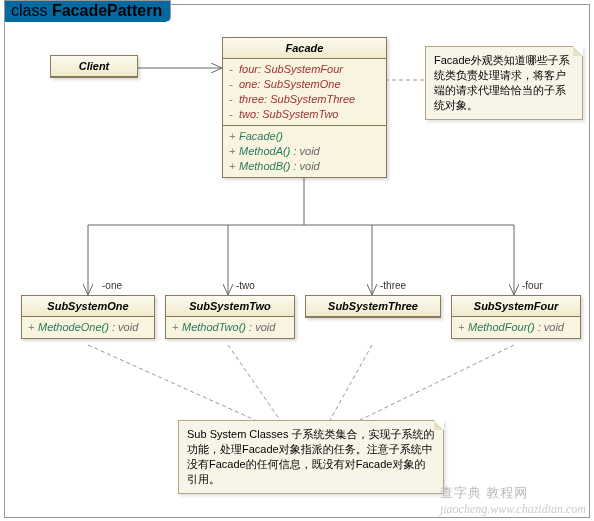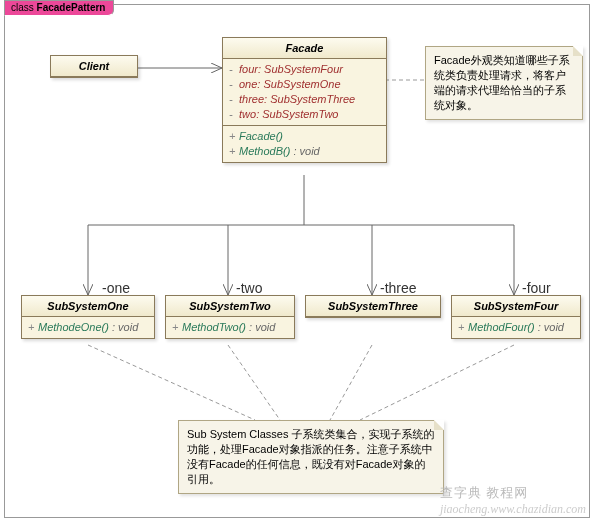--- a/index.html
+++ b/index.html
@@ -1,32 +1,32 @@
 <!DOCTYPE html>
 <html><head>
 <meta charset="utf-8">
 <style>
 body { margin:0; padding:0; font-family:Arial,sans-serif; font-size:11px; background:#fff; }
 .canvas { position:relative; width:594px; height:521px; background:#fff; }
 .frame { position:absolute; left:4px; top:4px; width:584px; height:512px; border:1px solid #999; }
-.frame-tab { position:absolute; left:4px; top:0; background:#ec4899; border:1px solid #999; border-bottom:1px solid #fff; padding:1px 8px 2px 6px; font-size:10px; z-index:2; border-radius:0 0 6px 0; }
+.frame-tab { position:absolute; left:4px; top:0; background:#0369a1; border:1px solid #999; border-bottom:1px solid #fff; padding:1px 8px 2px 6px; font-size:16px; z-index:2; border-radius:0 0 6px 0; }
 .frame-tab b { font-weight:bold; }
 .uml { position:absolute; border:1px solid #8a7a5a; background:#f9f4e0; box-shadow:2px 2px 3px rgba(0,0,0,0.15);font-style:italic; }
 .uml .hdr { text-align:center; font-weight:bold; padding:4px 6px; border-bottom:1px solid #8a7a5a; background:linear-gradient(#fdfbef,#f0e9cc); }
 .uml .sec { border-bottom:1px solid #8a7a5a; padding:3px 6px; }
 .uml .sec:last-child { border-bottom:none; }
 .uml .row { white-space:nowrap; line-height:15px; }
 .vis { display:inline-block; width:10px; color:#888; }
 .attr { color:#a03030; }
 .op { color:#2a7a5a; }
 .ret { color:#666; }
 .note { position:absolute; background:#f7f4e8; border:1px solid #b0a684; padding:6px 8px; font-size:11px; line-height:15px; box-shadow:2px 2px 3px rgba(0,0,0,0.12); }
 .note::after { content:""; position:absolute; right:-1px; top:-1px; width:0; height:0; border-left:10px solid #e6e0c8; border-top:10px solid #fff; }
 .note::before { content:""; position:absolute; right:-1px; top:-1px; width:0; height:0; border-left:10px solid #b0a684; border-top:10px solid transparent; z-index:-1; }
-.role { position:absolute; font-size:14px; color:#333; }
+.role { position:absolute; font-size:10px; color:#333; }
 svg { position:absolute; left:0; top:0; pointer-events:none; }
 .watermark { position:absolute; right:8px; bottom:4px; font-size:13px; color:#bbb; font-family:"SimSun",serif; letter-spacing:1px;margin-left:44px; }
 .watermark .sub { font-size:12px; color:#ccc; letter-spacing:0; display:block; text-align:right;font-style:italic; }
 </style>
 </head>
 <body>
 
 <div class="canvas">
   <div class="frame"></div>
   <div class="frame-tab">
@@ -63,20 +63,21 @@
   <div class="uml" style="left:222px; top:37px; width:163px;">
     <div class="hdr">Facade</div>
     <div class="sec">
       <div class="row"><span class="vis">-</span><span class="attr"><span>four</span>: <span>SubSystemFour</span></span></div>
       <div class="row"><span class="vis">-</span><span class="attr"><span>one</span>: <span>SubSystemOne</span></span></div>
       <div class="row"><span class="vis">-</span><span class="attr"><span>three</span>: <span>SubSystemThree</span></span></div>
       <div class="row"><span class="vis">-</span><span class="attr"><span>two</span>: <span>SubSystemTwo</span></span></div>
     </div>
     <div class="sec">
       <div class="row"><span class="vis">+</span><span class="op">Facade()</span></div>
+      <div class="row"><span class="vis">+</span><span class="op">MethodA()</span><span class="ret"> : </span><span class="ret">void</span></div>
       <div class="row"><span class="vis">+</span><span class="op">MethodB()</span><span class="ret"> : </span><span class="ret">void</span></div>
     </div>
   </div>
 
   <div class="note" style="left:425px; top:46px; width:140px;">Facade外观类知道哪些子系统类负责处理请求，将客户端的请求代理给恰当的子系统对象。</div>
 
   <div class="role" style="left:102px; top:280px;">-one</div>
   <div class="role" style="left:236px; top:280px;">-two</div>
   <div class="role" style="left:380px; top:280px;">-three</div>
   <div class="role" style="left:522px; top:280px;">-four</div>

